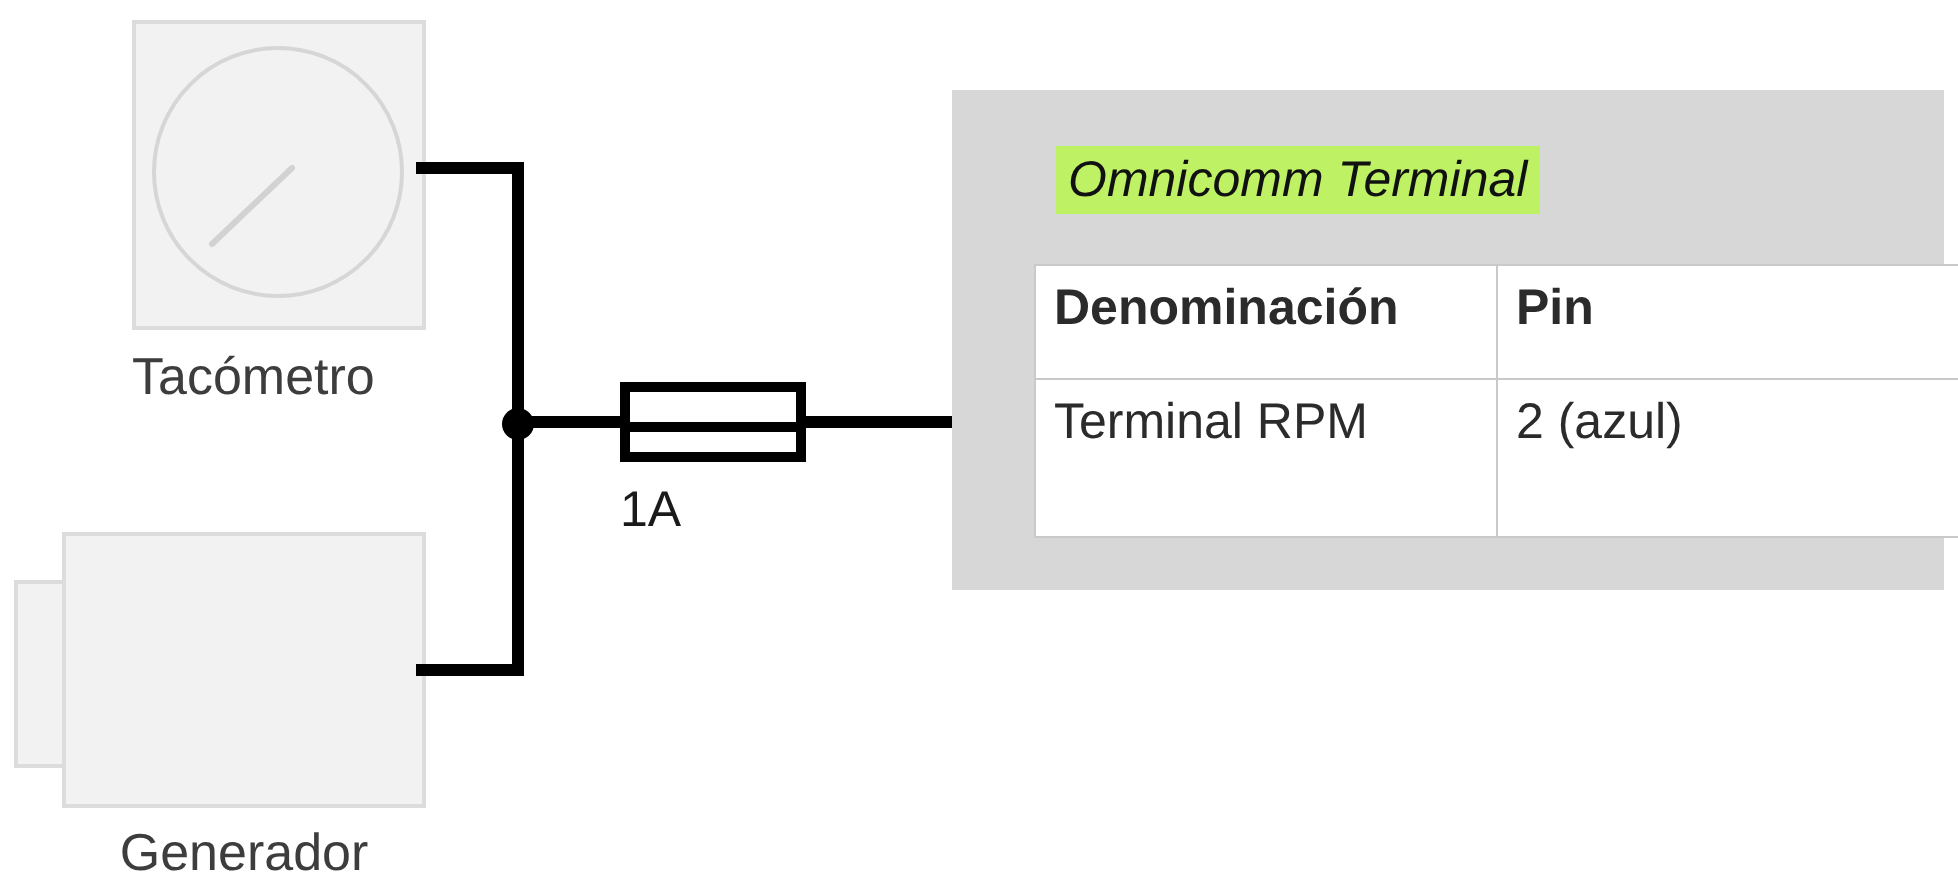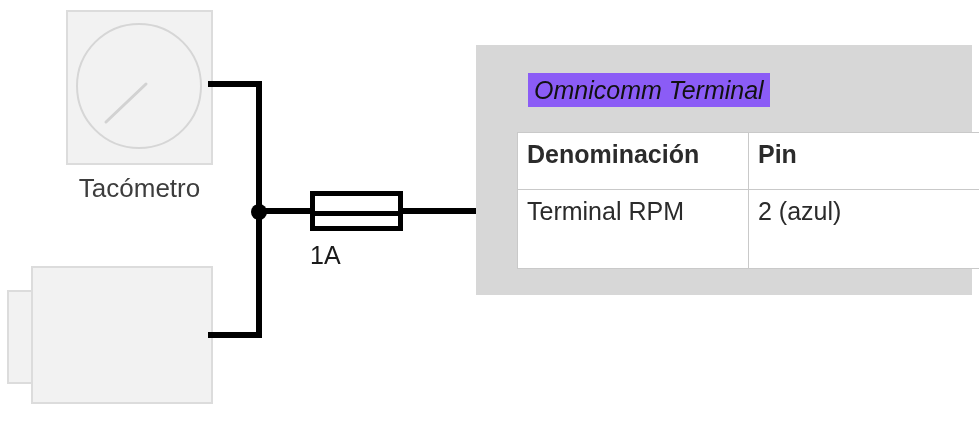--- a/index.html
+++ b/index.html
@@ -69,21 +69,21 @@
     position: absolute;
     color: #3d3d3d;
     font-size: 26px;
     line-height: 30px;
     white-space: nowrap;
   }
   #tacometro-label {
     left: 66px;
     top: 173px;
     width: 147px;
-    text-align: center;
+    text-align: left;
   }
   #generador-label {
     left: 31px;
     top: 411px;
     width: 182px;
     text-align: center;
   }
 
   
   .wire {
@@ -151,21 +151,21 @@
     background: #d7d7d7;
   }
   #terminal-title {
     position: absolute;
     left: 52px;
     top: 28px;
     color: #111111;
     font-size: 25px;
     font-style: italic;
     line-height: 30px;
-    background: #8b5cf6;
+    background: #bef264;
     padding: 2px 6px;
     white-space: nowrap;
   }
 
   #terminal-table {
     position: absolute;
     left: 41px;
     top: 87px;
     width: 432px;
     border-collapse: collapse;
@@ -198,20 +198,21 @@
 
   <svg id="tacometro-needle" viewBox="0 0 56 50">
     <line x1="6" y1="44" x2="46" y2="6" stroke="#d2d2d2" stroke-width="3" stroke-linecap="round"></line>
   </svg>
 
   <div class="caption" id="tacometro-label">Tacómetro</div>
 
   <div class="device-box" id="generador-back-box"></div>
   <div class="device-box" id="generador-box"></div>
 
+  <div class="caption" id="generador-label">Generador</div>
 
   <div class="wire wire-h" id="wire-tach-h"></div>
   <div class="wire wire-v" id="wire-trunk-v"></div>
   <div class="wire wire-h" id="wire-gen-h"></div>
   <div class="wire wire-h" id="wire-mid-left"></div>
   <div class="wire wire-h" id="wire-mid-right"></div>
 
   <div id="junction-dot"></div>
 
   <div id="fuse-symbol"></div>

